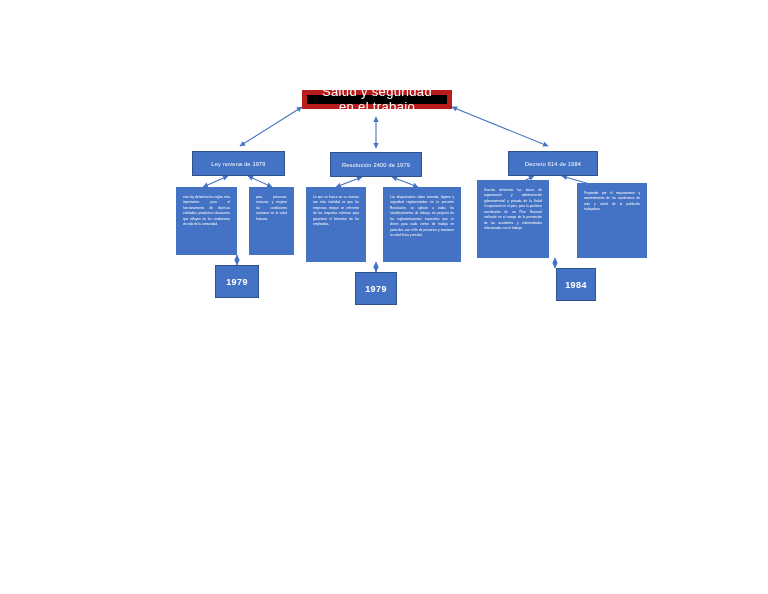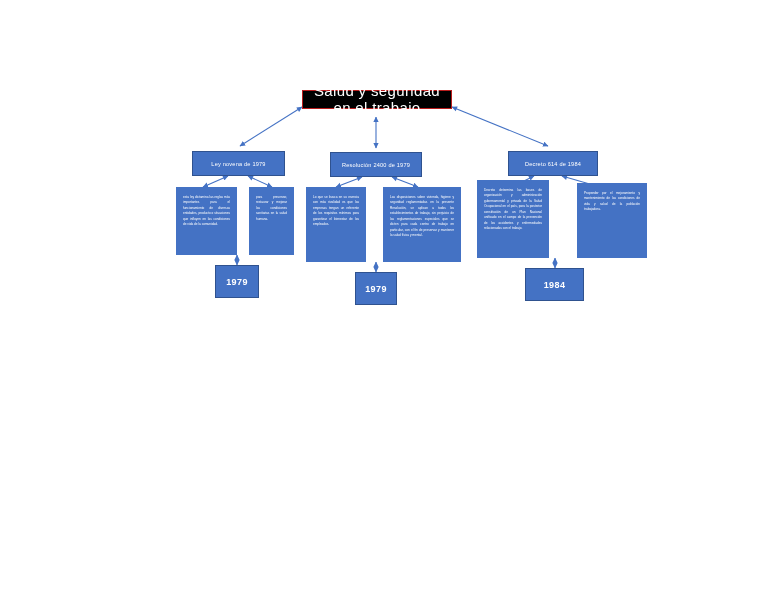--- a/index.html
+++ b/index.html
@@ -33,22 +33,22 @@
     display: flex;
     align-items: center;
     justify-content: center;
     text-align: center;
   }
 
   
   .node-root {
     background: #000000;
     color: #ffffff;
-    border: 1px solid #b91c1c;
-    font-size: 15px;
+    border: 5px solid #b91c1c;
+    font-size: 13px;
     letter-spacing: 0.35px;
     padding: 3px 8px;
     line-height: 1.1;
   }
 
   
   .node-law {
     background: #4472c4;
     border: 1px solid #2f528f;
     color: #ffffff;
@@ -150,15 +150,15 @@
   </div>
 
   <div class="node node-detail" style="left:577px; top:183px; width:70px; height:75px;">
     <span>Propender por el mejoramiento y mantenimiento de las condiciones de vida y salud de la población trabajadora.</span>
   </div>
 
   <div class="node node-year" style="left:215px; top:265px; width:44px; height:33px;">1979</div>
 
   <div class="node node-year" style="left:355px; top:272px; width:42px; height:33px;">1979</div>
 
-  <div class="node node-year" style="left:525px; top:268px; width:59px; height:33px;">1984</div>
+  <div class="node node-year" style="left:556px; top:268px; width:40px; height:33px;">1984</div>
 
 </div>
 
 </body></html>

